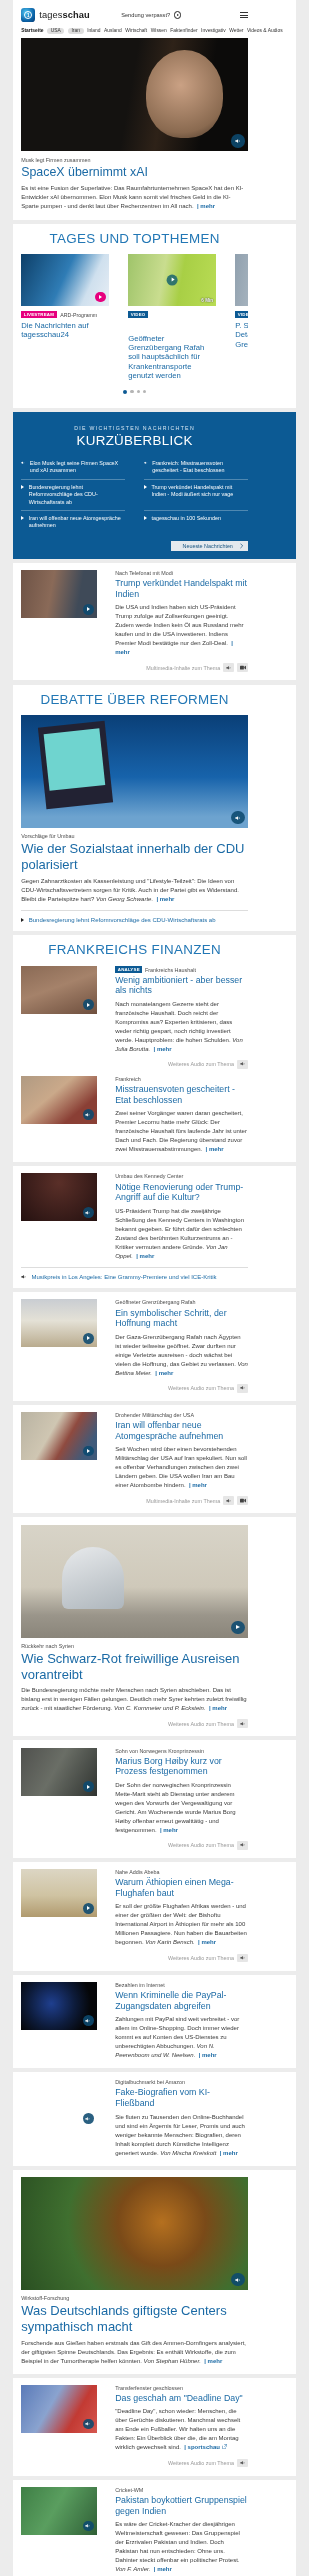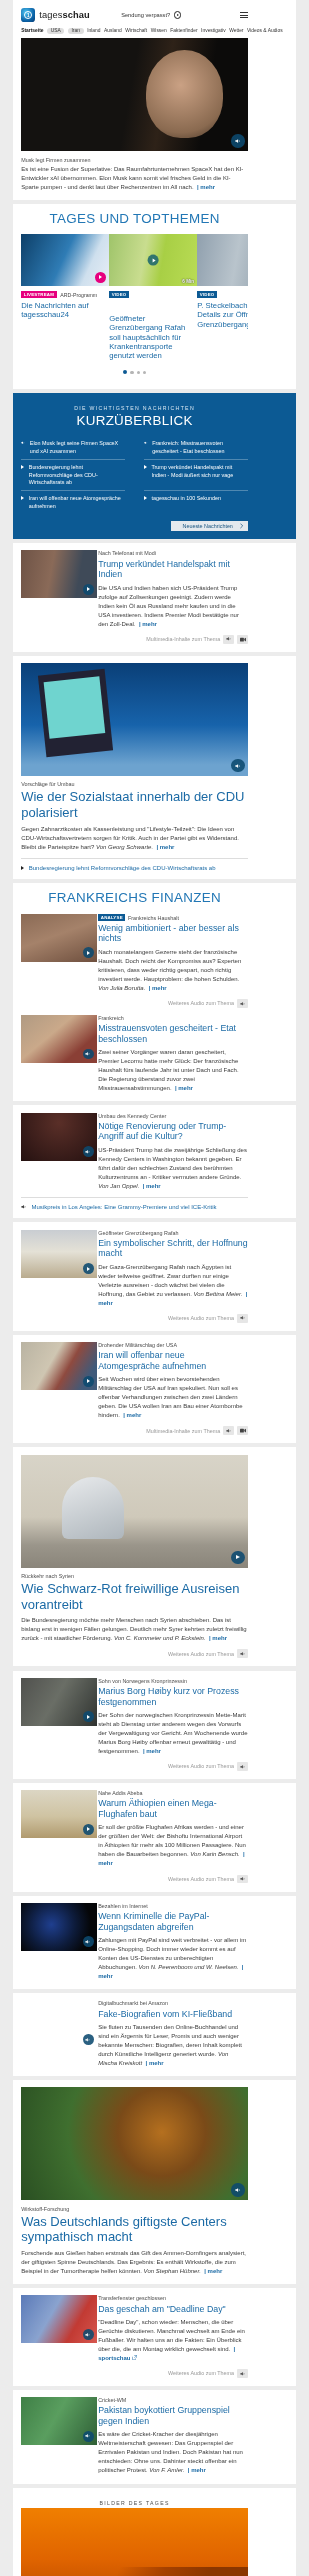--- a/index.html
+++ b/index.html
@@ -41,21 +41,21 @@
   .dur{position:absolute;right:3.1px;bottom:2.6px;color:#fff;font-size:4.6px;font-weight:700;text-shadow:0 0 1.5px #000}
 
   
   .tl{font-size:5.4px;color:#4d4d4d;margin:0 0 2.1px}
   .hl{font-size:8.8px;line-height:1.22;color:var(--blue);margin:0 0 3.6px;font-weight:400}
   .hl-lg{font-size:12.4px;margin:2.1px 0 4.6px}
   .hl-md{font-size:13px}
   .ts{font-size:6px;line-height:1.5;color:#3a3a3a;margin:0}
   .ts i{font-style:italic}
   .more{font-weight:700;color:var(--blue);font-size:6px}
-  .story{display:flex;gap:1px}
+  .story{display:flex;gap:18px}
   .story .th{width:76px;height:48px}
 
   .badge{display:inline-block;font-size:4.4px;font-weight:700;padding:1px 2.6px;letter-spacing:0.2px;vertical-align:0.5px;margin-right:2.6px}
   .b-blue{background:var(--darkblue);color:#fff}
   .b-pink{background:#e6007e;color:#fff}
 
   .sec-eyebrow{font-size:5.2px;letter-spacing:1.3px;color:#4d4d4d;text-align:center;margin:5.2px 0 2.1px}
   .sec-title{font-size:13.4px;font-weight:400;letter-spacing:0.3px;color:#2277b5;text-align:center;margin:0 0 8.2px}
   .blk-blue .sec-eyebrow{color:#d7e7f3}
   .blk-blue .sec-title{color:#fff}
@@ -67,21 +67,21 @@
   .btnrow{display:flex;justify-content:flex-end;margin-top:7.2px}
   .btn{display:flex;align-items:center;background:#e9e9e9;border:0.5px solid #dcdcdc;color:#555;font-size:5.4px;width:77px;height:9.8px;padding:0 4.1px;position:relative}
   .btn span{flex:1;text-align:center}
   .btn-blue{color:#17537f;background:#e4e9ee;border:none}
 
   .dots{display:flex;justify-content:center;gap:3.1px;margin:6.2px 0}
   .dot{width:3.1px;height:3.1px;border-radius:50%;background:#b5b5b5}
   .dot.on{width:4.1px;height:4.1px;background:var(--darkblue);margin-top:-0.5px}
 
   
-  .caro{display:flex;gap:0;width:227px;overflow:hidden}
+  .caro{display:flex;gap:19px;width:227px;overflow:hidden}
   .tcard{flex:0 0 88px}
   .tcard .th{width:88px;height:52px;margin-bottom:3.6px}
   .tcard .hl{font-size:7.7px}
   .tlabel{font-size:5.2px;color:#444;margin-left:1px}
 
   
   .kb{display:grid;grid-template-columns:1fr 1fr;column-gap:18.5px;margin-top:3.1px}
   .kbi{display:flex;gap:4.6px;align-items:flex-start;padding:4.1px 0;border-bottom:0.5px solid rgba(255,255,255,.28);font-size:5.4px;line-height:1.35;color:#fff}
   .kbi.last{border-bottom:none}
   .kbi .tri-w{width:0;height:0;border-left:3.1px solid #fff;border-top:2.1px solid transparent;border-bottom:2.1px solid transparent;margin-top:1px;flex:none}
@@ -125,20 +125,21 @@
     <div class="bigimg" style="background:linear-gradient(100deg,#141210 48%,#2e2218 62%,#0c0b0a 80%),#111">
       <div style="position:absolute;left:55%;top:10%;width:77px;height:88px;border-radius:50% 50% 45% 45%;background:radial-gradient(circle at 45% 40%,#caa184,#8a6a50 70%,#3a2c20)"></div>
       <span class="pc">
           <svg width="6.2" height="6.2" viewBox="0 0 16 16">
             <path d="M1 6v4h3l4 3V3L4 6H1z" fill="#fff"></path>
             <path d="M10.5 5.5a3.5 3.5 0 010 5" stroke="#fff" stroke-width="1.3" fill="none"></path>
           </svg>
         </span>
     </div>
     <p class="tl" style="margin-top:5.2px">Musk legt Firmen zusammen</p>
+    <h1 class="hl hl-lg">SpaceX übernimmt xAI</h1>
     <p class="ts"><span>Es ist eine Fusion der Superlative: Das Raumfahrtunternehmen SpaceX hat den KI-Entwickler xAI übernommen. Elon Musk kann somit viel frisches Geld in die KI-Sparte pumpen - und denkt laut über Rechenzentren im All nach.</span>&nbsp; <a href="#" class="more">| mehr</a></p>
   </section>
 
   <section class="blk">
     <h2 class="sec-title">TAGES UND TOPTHEMEN</h2>
     <div class="caro">
       <article class="tcard">
         <div class="th" style="width:88px;height:52px;background:linear-gradient(115deg,#0d3f68 0%,#2f7cb5 48%,#cfe0ee 75%,#e8eef5)">
           <span class="pc pc-sm pc-pink">
               <span class="tri"></span>
@@ -240,20 +241,21 @@
       <span class="chip">
           <svg width="6.2" height="5.2" viewBox="0 0 16 12">
             <rect x="0" y="1" width="10" height="10" rx="1.5" fill="#444"></rect>
             <path d="M11 4l5-3v10l-5-3z" fill="#444"></path>
           </svg>
         </span>
     </div>
   </section>
 
   <section class="blk">
+    <h2 class="sec-title">DEBATTE ÜBER REFORMEN</h2>
     <div class="bigimg" style="background:linear-gradient(180deg,#0a3f77 0%,#1763ab 55%,#6da3cf 90%)">
       <div style="position:absolute;left:20.6px;top:9.3px;width:67px;height:82px;background:#223;transform:rotate(-6deg)">
           <div style="margin:7.2px 5.2px;width:56px;height:57px;background:#6fd4cf"></div>
         </div>
       <span class="pc">
           <svg width="6.2" height="6.2" viewBox="0 0 16 16">
             <path d="M1 6v4h3l4 3V3L4 6H1z" fill="#fff"></path>
             <path d="M10.5 5.5a3.5 3.5 0 010 5" stroke="#fff" stroke-width="1.3" fill="none"></path>
           </svg>
         </span>

